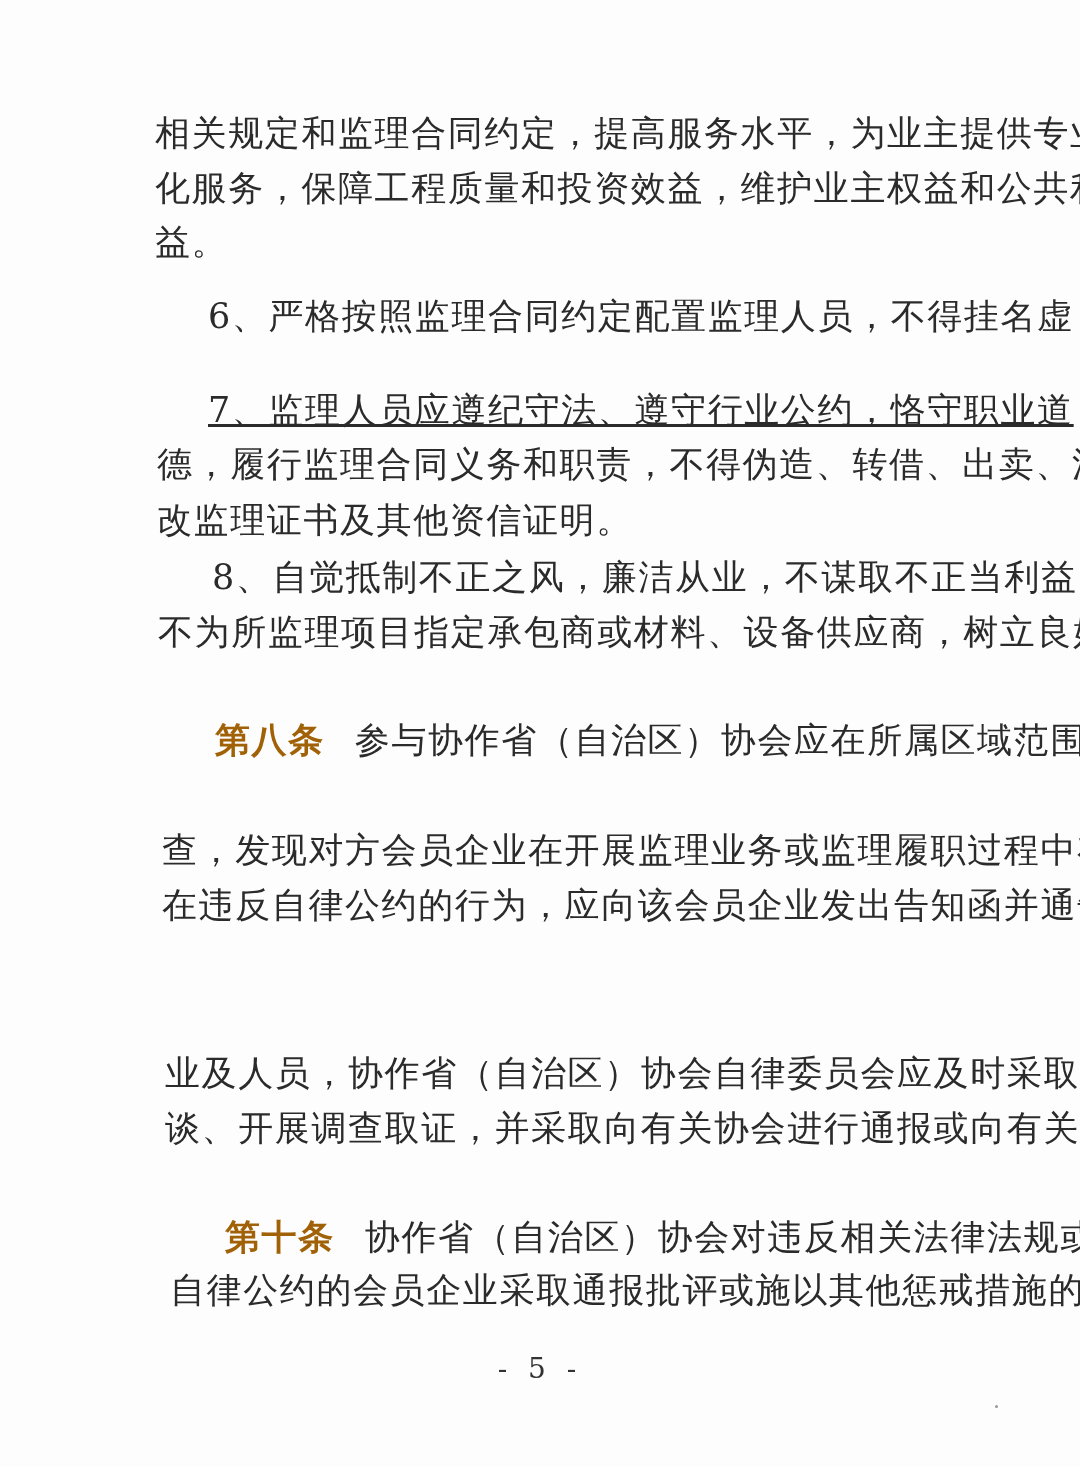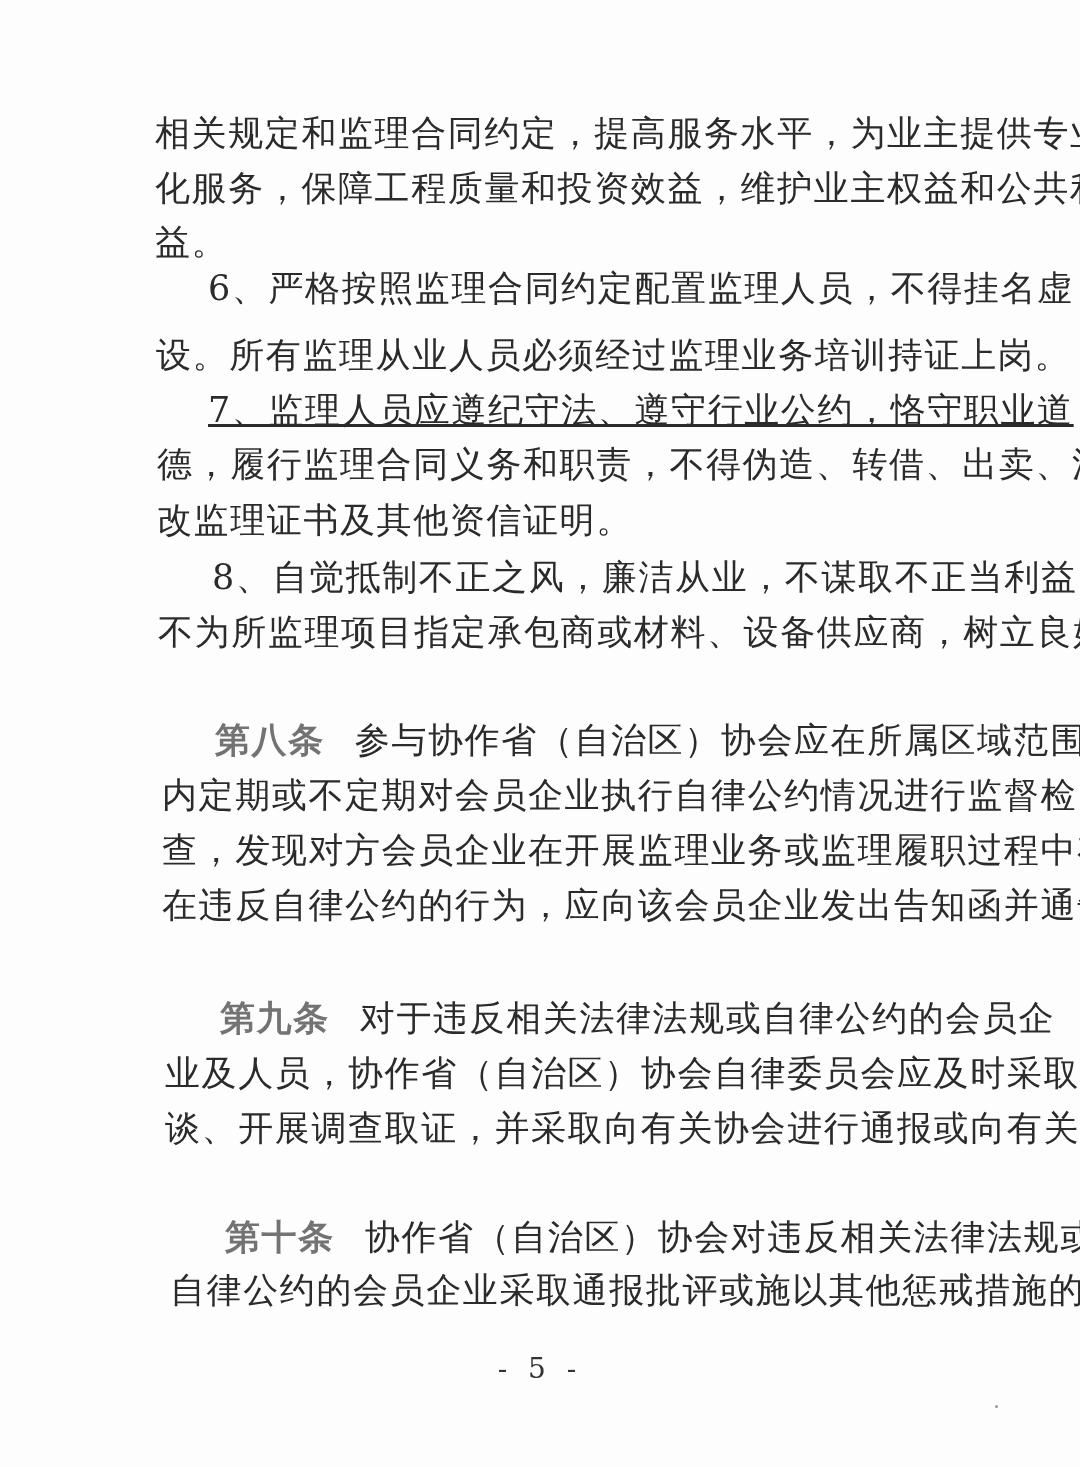--- a/index.html
+++ b/index.html
@@ -25,21 +25,21 @@
     .line {
       position: absolute;
       font-size: 35px;
       line-height: 40px;
       white-space: nowrap;
       letter-spacing: 1.6px;
       color: #2b2b2b;
     }
     .heading {
       font-weight: bold;
-      color: #737373;
+      color: #a16207;
     }
     .gap {
       display: inline-block;
       width: 30px;
     }
     .page-number {
       position: absolute;
       left: 0;
       width: 1080px;
       top: 1352px;
@@ -60,40 +60,35 @@
   </style>
 </head>
 <body>
 
 <div class="page">
 
   <div class="line" style="left:155px; top:113px;">相关规定和监理合同约定，提高服务水平，为业主提供专业</div>
   <div class="line" style="left:155px; top:168px;">化服务，保障工程质量和投资效益，维护业主权益和公共利</div>
   <div class="line" style="left:155px; top:222px;">益。</div>
 
-  <div class="line" style="left:208px; top:268px;">6、严格按照监理合同约定配置监理人员，不得挂名虚</div>
-  <div class="line" style="left:156px; top:335px;">设。所有监理从业人员必须经过监理业务培训持证上岗。</div>
+  <div class="line" style="left:208px; top:296px;">6、严格按照监理合同约定配置监理人员，不得挂名虚</div>
 
   <div class="line" style="left:208px; top:390px;text-decoration:underline;">7、监理人员应遵纪守法、遵守行业公约，恪守职业道</div>
   <div class="line" style="left:157px; top:444px;">德，履行监理合同义务和职责，不得伪造、转借、出卖、涂</div>
   <div class="line" style="left:157px; top:500px;">改监理证书及其他资信证明。</div>
 
   <div class="line" style="left:212px; top:557px;">8、自觉抵制不正之风，廉洁从业，不谋取不正当利益，</div>
   <div class="line" style="left:158px; top:612px;">不为所监理项目指定承包商或材料、设备供应商，树立良好</div>
 
   <div class="line" style="left:215px; top:720px;">
     <span class="heading">第八条</span><span class="gap"></span><span>参与协作省（自治区）协会应在所属区域范围</span>
   </div>
-  <div class="line" style="left:162px; top:775px;">内定期或不定期对会员企业执行自律公约情况进行监督检</div>
   <div class="line" style="left:162px; top:830px;">查，发现对方会员企业在开展监理业务或监理履职过程中存</div>
   <div class="line" style="left:162px; top:885px;">在违反自律公约的行为，应向该会员企业发出告知函并通告</div>
 
-  <div class="line" style="left:220px; top:998px;">
-    <span class="heading">第九条</span><span class="gap"></span><span>对于违反相关法律法规或自律公约的会员企</span>
-  </div>
   <div class="line" style="left:165px; top:1053px;">业及人员，协作省（自治区）协会自律委员会应及时采取约</div>
   <div class="line" style="left:165px; top:1108px;">谈、开展调查取证，并采取向有关协会进行通报或向有关行</div>
 
   <div class="line" style="left:225px; top:1217px;">
     <span class="heading">第十条</span><span class="gap"></span><span>协作省（自治区）协会对违反相关法律法规或</span>
   </div>
   <div class="line" style="left:170px; top:1270px;">自律公约的会员企业采取通报批评或施以其他惩戒措施的，</div>
 
   <div class="page-number">- 5 -</div>
 

